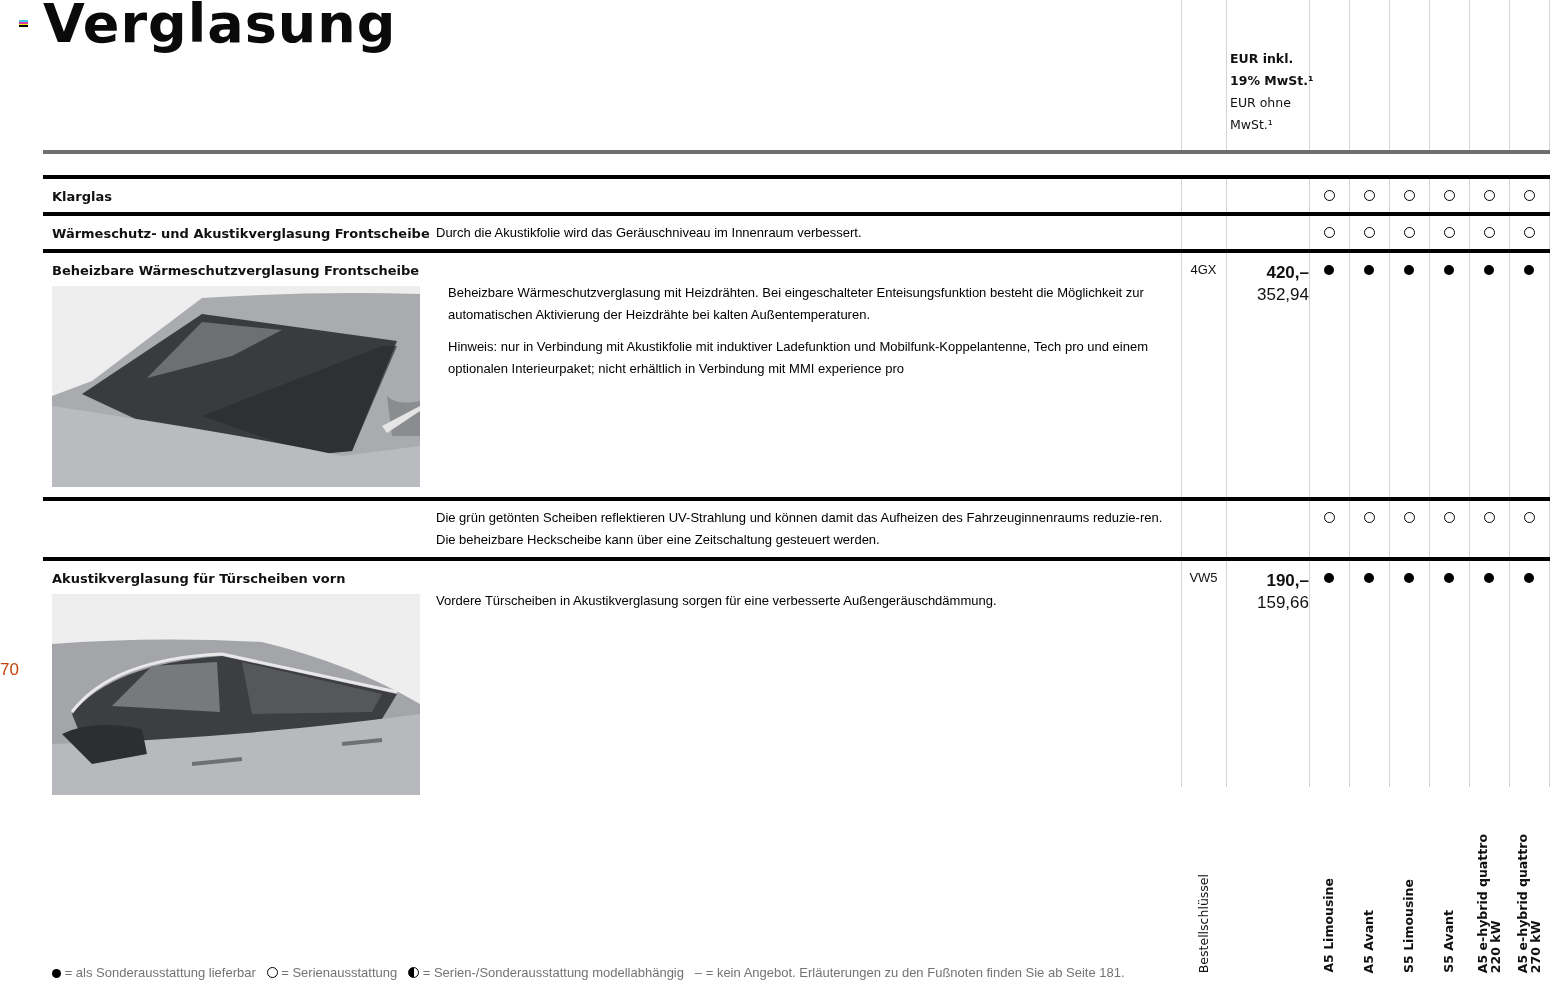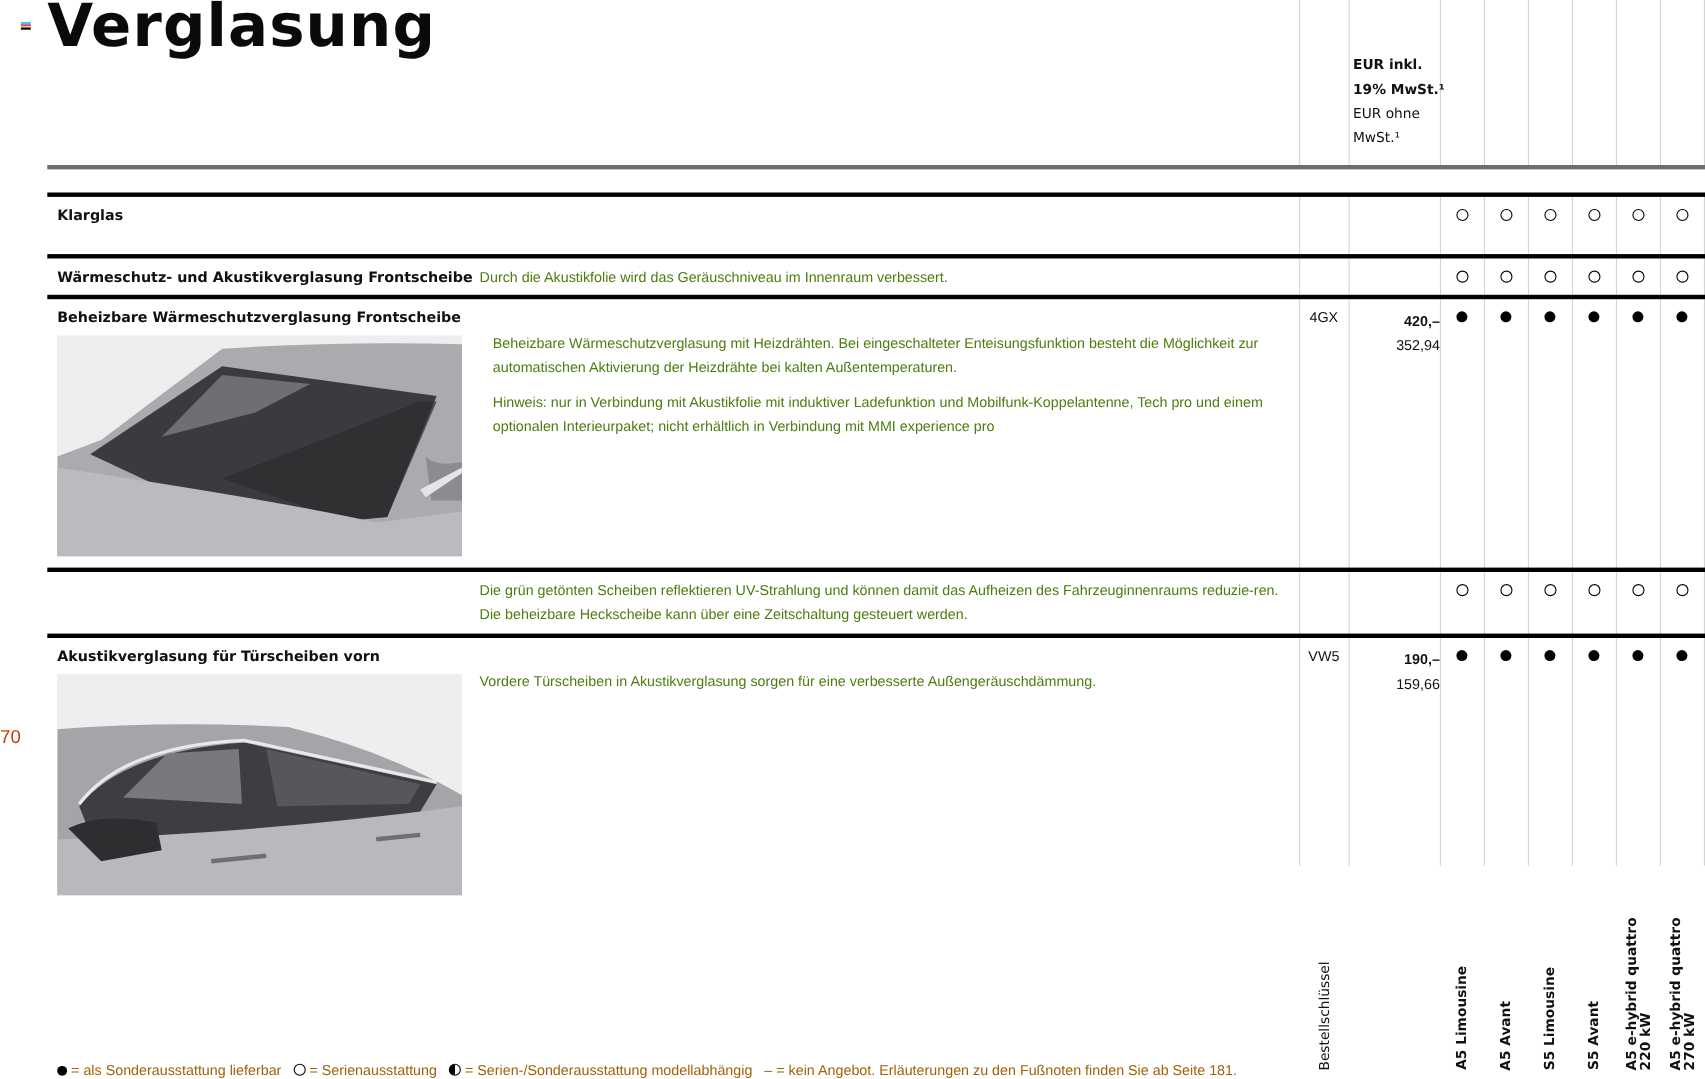--- a/index.html
+++ b/index.html
@@ -20,34 +20,34 @@
   .price-hdr { position:absolute; left:1230px; top:48px; font-size:12.5px; line-height:22px; }
   .price-hdr .b { font-weight:bold; }
 
   
   .table { position:absolute; left:43px; top:175px; width:1507px; }
   .row { position:relative; border-top:4px solid #000000; }
   .vline { position:absolute; top:175px; height:612px; border-left:1px solid #d4d4d4; }
   .name { position:absolute; left:9px; top:10px; font-size:13px; font-weight:bold; white-space:nowrap;
           font-family:"DejaVu Sans",sans-serif; }
   .desc { position:absolute; left:393px; width:730px; font-size:13px; line-height:22px;
-          font-family:"Liberation Sans",sans-serif; color:#4d7c0f; }
+          font-family:"Liberation Sans",sans-serif; color:#000000; }
   .desc p { margin:0 0 10px 12px; }
   .code { position:absolute; left:1138px; width:45px; text-align:center; top:9px; font-size:13px;
           font-family:"Liberation Sans",sans-serif; }
-  .price { position:absolute; left:1183px; width:83px; text-align:right; top:9px; font-size:13px; line-height:22px;
+  .price { position:absolute; left:1183px; width:83px; text-align:right; top:9px; font-size:17px; line-height:22px;
            font-family:"Liberation Sans",sans-serif; }
   .price .gross { font-weight:bold; }
   .sym { position:absolute; top:11px; width:40px; text-align:center; font-size:13px; line-height:14px; }
   .dot-filled { display:inline-block; width:10px; height:10px; border-radius:50%; background:#000; }
   .dot-open { display:inline-block; width:9px; height:9px; border-radius:50%; border:1px solid #000; background:#fff; }
 
   .img { position:absolute; left:9px; width:368px; height:200px; background:#efefef; overflow:hidden; }
 
-  .legend { position:absolute; left:52px; top:965px; font-size:13px; font-family:"Liberation Sans",sans-serif; color:#a16207;
+  .legend { position:absolute; left:52px; top:965px; font-size:13px; font-family:"Liberation Sans",sans-serif; color:#737373;
             white-space:nowrap; }
   .half { display:inline-block; width:9px; height:9px; border-radius:50%; border:1px solid #000;
           background:linear-gradient(90deg,#000 50%,#fff 50%); vertical-align:-1px; }
 </style>
 </head>
 <body>
 
 <div class="cmyk">
   <span style="background:#41c8ef"></span>
     <span style="background:#e13a9a"></span>
@@ -104,21 +104,21 @@
   <div class="row" style="height:33px;">
     <div class="name">Klarglas</div>
     <div class="sym" style="left:1266px"><span class="dot-open"></span></div>
     <div class="sym" style="left:1306px"><span class="dot-open"></span></div>
     <div class="sym" style="left:1346px"><span class="dot-open"></span></div>
     <div class="sym" style="left:1386px"><span class="dot-open"></span></div>
     <div class="sym" style="left:1426px"><span class="dot-open"></span></div>
     <div class="sym" style="left:1466px"><span class="dot-open"></span></div>
   </div>
 
-  <div class="row" style="height:33px;margin-top:19px;">
+  <div class="row" style="height:33px;">
     <div class="name">Wärmeschutz- und Akustikverglasung Frontscheibe</div>
     <div class="desc" style="top:6px">Durch die Akustikfolie wird das Geräuschniveau im Innenraum verbessert.</div>
     <div class="sym" style="left:1266px"><span class="dot-open"></span></div>
     <div class="sym" style="left:1306px"><span class="dot-open"></span></div>
     <div class="sym" style="left:1346px"><span class="dot-open"></span></div>
     <div class="sym" style="left:1386px"><span class="dot-open"></span></div>
     <div class="sym" style="left:1426px"><span class="dot-open"></span></div>
     <div class="sym" style="left:1466px"><span class="dot-open"></span></div>
   </div>
 

